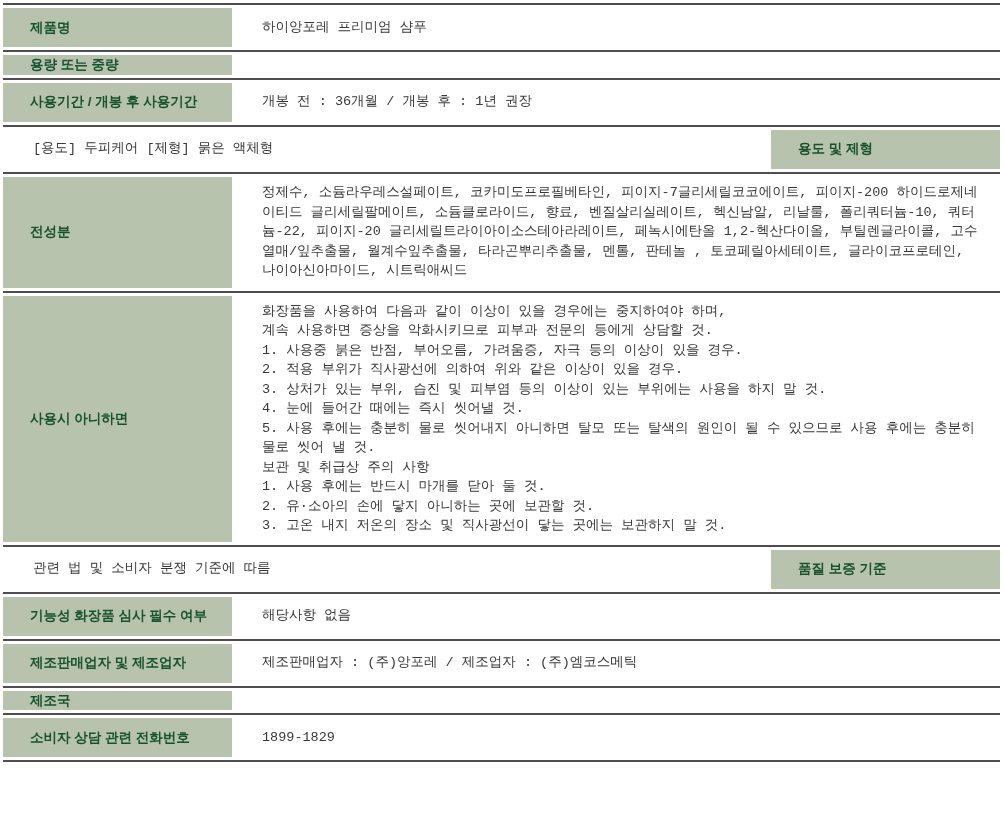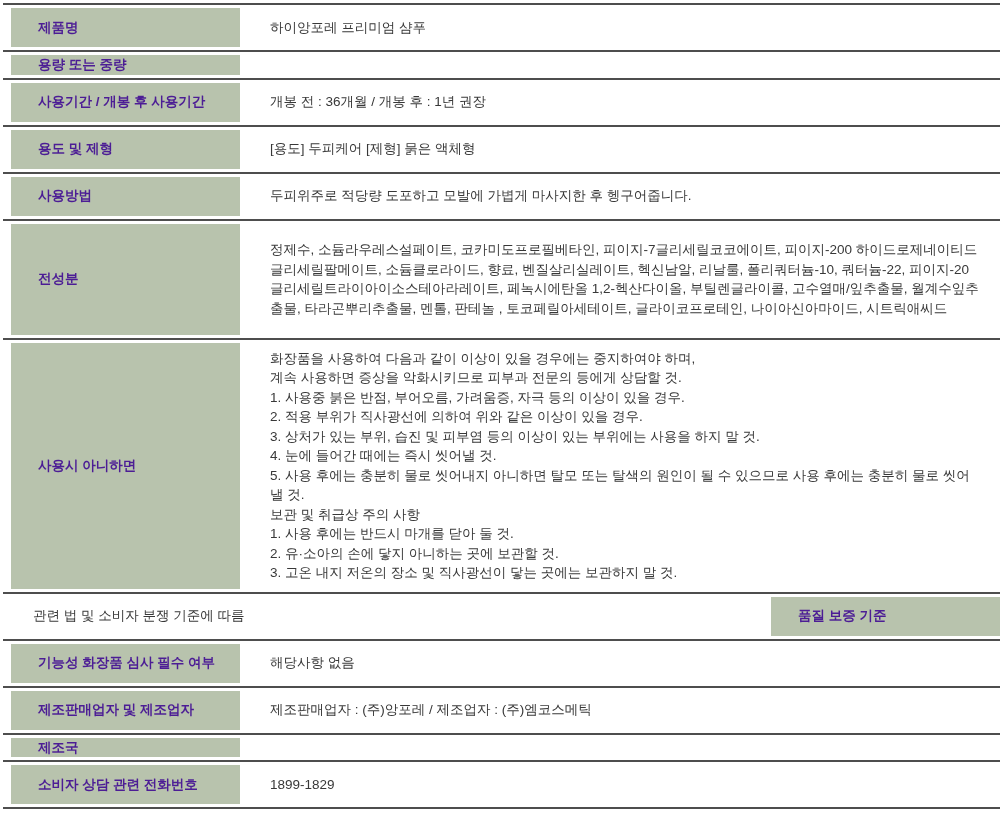--- a/index.html
+++ b/index.html
@@ -20,42 +20,42 @@
     border-top: 2px solid #4e4e4e;
     padding: 3px 0;            
     align-items: stretch;
   }
   .row:last-child { border-bottom: 2px solid #4e4e4e; }
 
   .cell.label {
     width: 229px;
     flex: 0 0 229px;
     background: #b8c3ad;       
-    color: #4c1d95;
+    color: #14532d;
     font-weight: 700;
     font-size: 13.5px;
     line-height: 19.5px;
     display: flex;
     align-items: center;
     padding-left: 27px;
     padding-right: 8px;
-    margin-left: 8px;
   }
 
   .cell.value {
     flex: 1 1 auto;
     display: flex;
     flex-direction: column;
     justify-content: center;
     padding: 6px 16px 6px 30px;
     color: #383838;
     font-size: 13.5px;
     line-height: 19.5px;
     min-height: 39px;
     word-break: break-all;
+    font-family: Liberation Mono, monospace;
   }
 
   .row--std  .cell.value { min-height: 39px; }
   .row--ingredients .cell.value { min-height: 111px; }
   .row--caution     .cell.value { min-height: 228px; justify-content: center; }
 </style>
 </head>
 <body>
 
 <div class="info-table">
@@ -72,32 +72,26 @@
   </div>
 
   <div class="row row--std">
     <div class="cell label">사용기간 / 개봉 후 사용기간</div>
     <div class="cell value">
         <div class="line">개봉 전 : 36개월 / 개봉 후 : 1년 권장</div>
       </div>
   </div>
 
   <div class="row row--std">
-    <div class="cell label">용도 및 제형</div>
     <div class="cell value">
         <div class="line">[용도] 두피케어 [제형] 묽은 액체형</div>
       </div>
+    <div class="cell label">용도 및 제형</div>
   </div>
 
-  <div class="row row--std">
-    <div class="cell label">사용방법</div>
-    <div class="cell value">
-        <div class="line">두피위주로 적당량 도포하고 모발에 가볍게 마사지한 후 헹구어줍니다.</div>
-      </div>
-  </div>
 
   <div class="row row--ingredients">
     <div class="cell label">전성분</div>
     <div class="cell value">
         <div class="line">정제수, 소듐라우레스설페이트, 코카미도프로필베타인, 피이지-7글리세릴코코에이트, 피이지-200 하이드로제네이티드 글리세릴팔메이트, 소듐클로라이드, 향료, 벤질살리실레이트, 헥신남알, 리날룰, 폴리쿼터늄-10, 쿼터늄-22, 피이지-20 글리세릴트라이아이소스테아라레이트, 페녹시에탄올 1,2-헥산다이올, 부틸렌글라이콜, 고수열매/잎추출물, 월계수잎추출물, 타라곤뿌리추출물, 멘톨, 판테놀 , 토코페릴아세테이트, 글라이코프로테인, 나이아신아마이드, 시트릭애씨드</div>
       </div>
   </div>
 
   <div class="row row--caution">
     <div class="cell label">사용시 아니하면</div>

